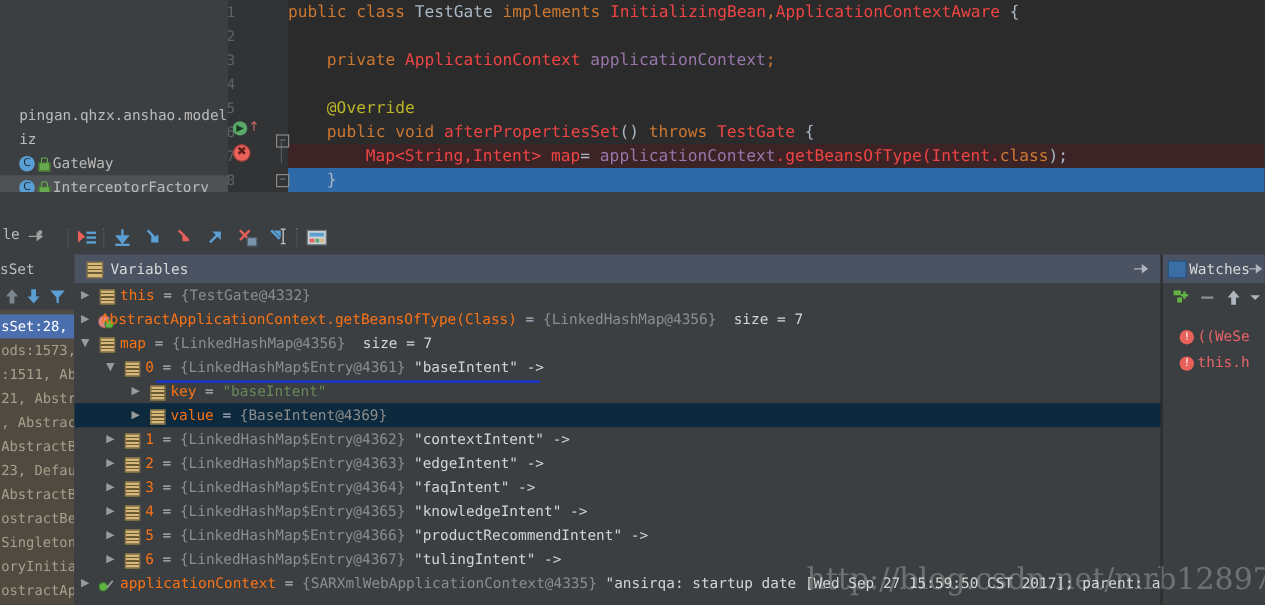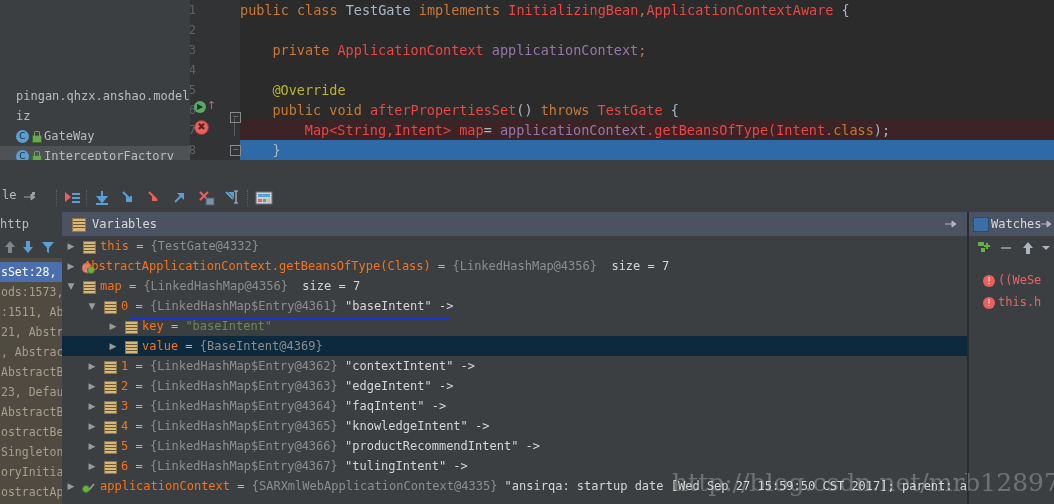--- a/index.html
+++ b/index.html
@@ -367,21 +367,21 @@
       <rect x="2" y="4" width="16" height="12" fill="#c8cfd4" stroke="#6a7378"></rect>
       <rect x="4" y="6" width="12" height="3" fill="#5a9fd4"></rect>
       <rect x="4" y="11" width="4" height="3" fill="#e8615a"></rect>
       <rect x="9" y="11" width="3" height="3" fill="#59a869"></rect>
       <rect x="13" y="11" width="3" height="3" fill="#d6b878"></rect>
     </svg>
   </div>
 
   <div class="left-stack">
     <div class="stack-head">
-      <span>http</span>
+      <span>sSet</span>
     </div>
     <div class="stack-toolbar">
       <svg style="position:absolute;left:2px;top:2px;" width="16" height="18" viewBox="0 0 16 18">
         <path d="M8 3l5 6H10v6H6V9H3z" fill="#7d868c"></path>
       </svg>
       <svg style="position:absolute;left:20px;top:2px;" width="16" height="18" viewBox="0 0 16 18">
         <path d="M8 15l-5-6h3V3h4v6h3z" fill="#5a9fd4"></path>
       </svg>
       <svg style="position:absolute;left:40px;top:3px;" width="16" height="16" viewBox="0 0 16 16">
         <path d="M2 3h12l-5 6v5l-2-1V9z" fill="#5a9fd4"></path>

